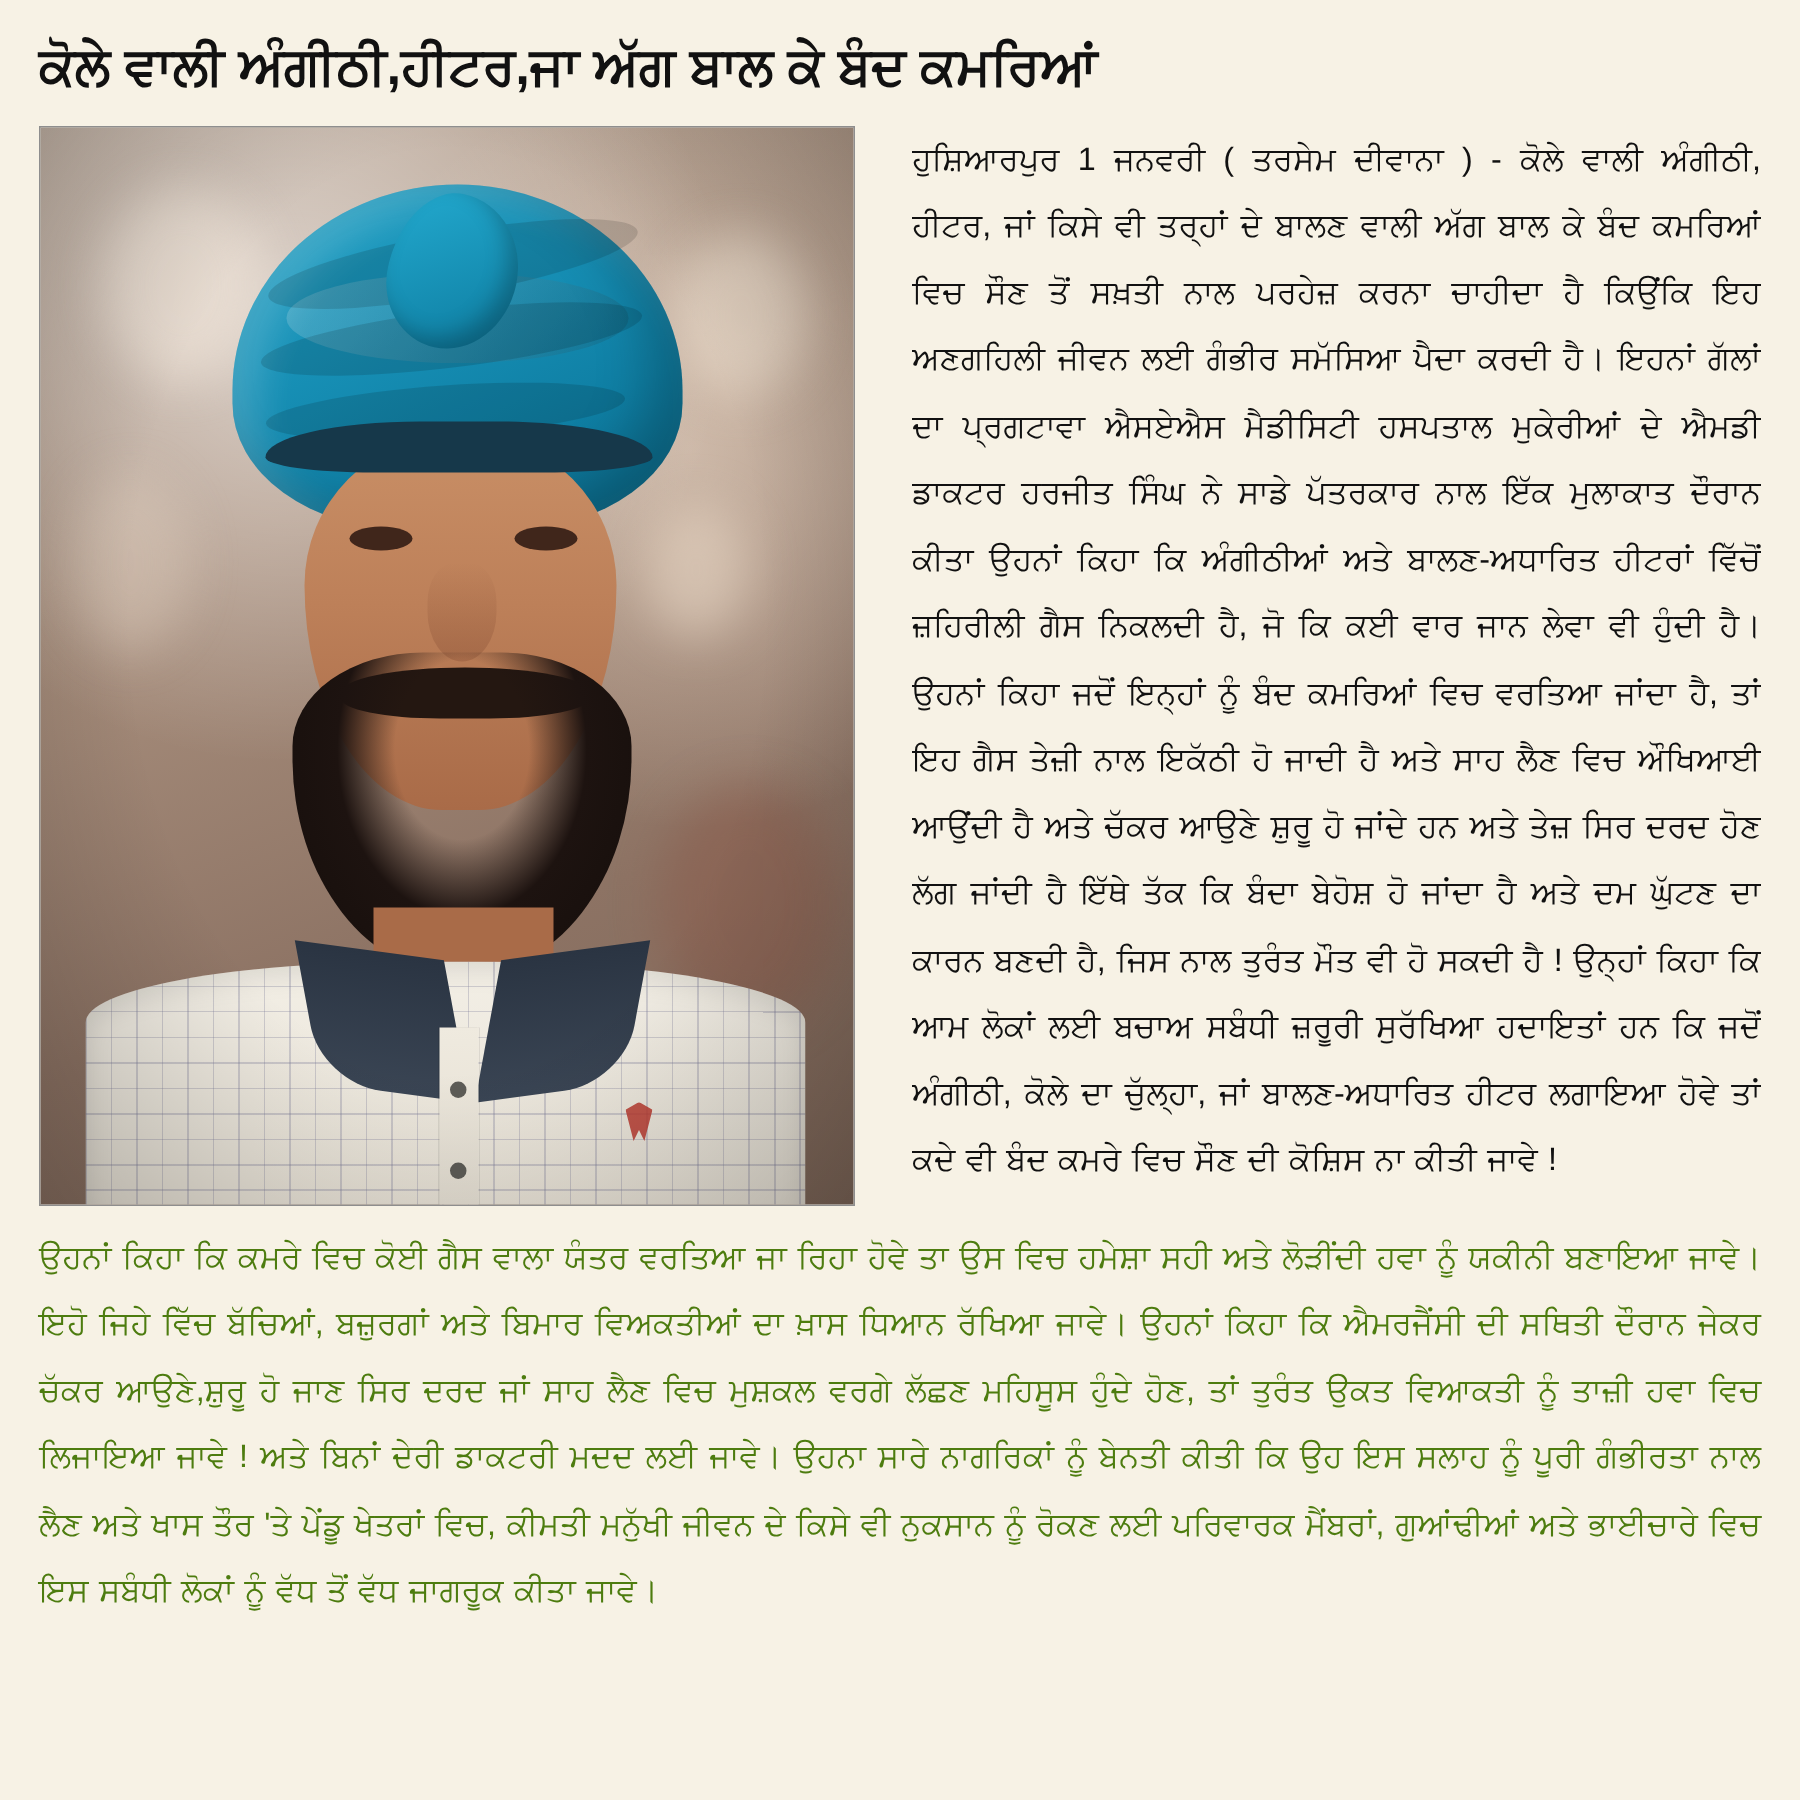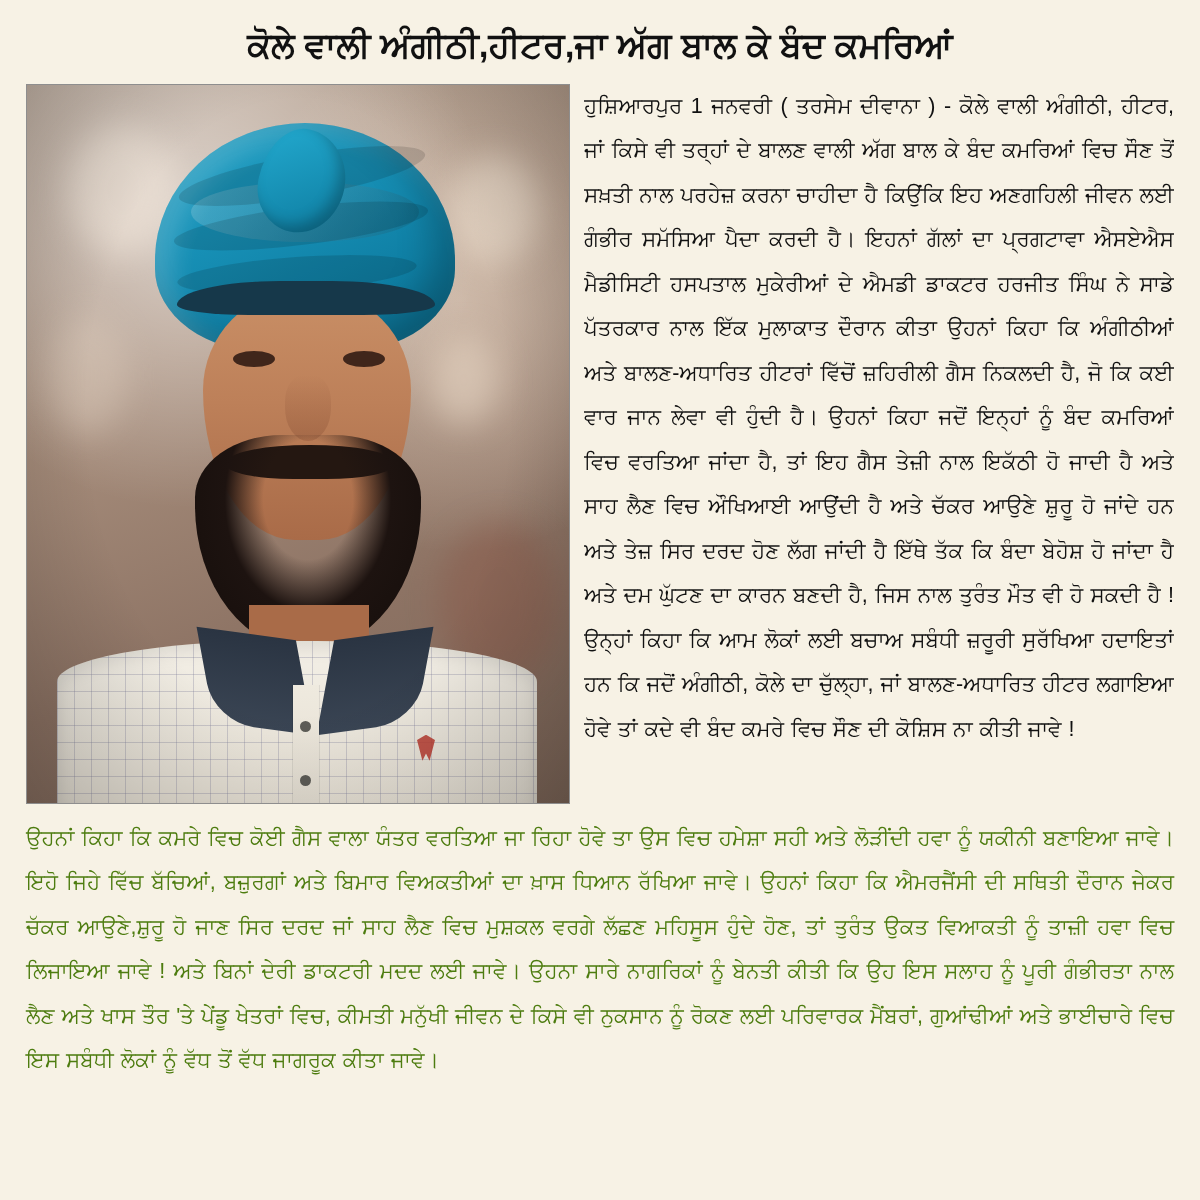--- a/index.html
+++ b/index.html
@@ -22,31 +22,31 @@
     padding: 14px 26px 10px 26px;
   }
   .headline {
     font-family: "Liberation Sans", sans-serif;
     font-weight: bold;
     font-size: 35px;
     line-height: 1.42;
     color: #111111;
     letter-spacing: 0px;
     margin: 6px 0 14px 0;
-    text-align: center;
+    text-align: left;
   }
   .headline .line {
     display: block;
     white-space: nowrap;
   }
   .top-section {
     display: flex;
     flex-direction: row;
     align-items: flex-start;
-    gap: 14px;
+    gap: 38px;
   }
   .photo-wrap {
     width: 542px;
     flex: 0 0 542px;
     border: 1px solid #8e8e8e;
     background: #cfc8bd;
     overflow: hidden;
     position: relative;
     height: 718px;
   }

